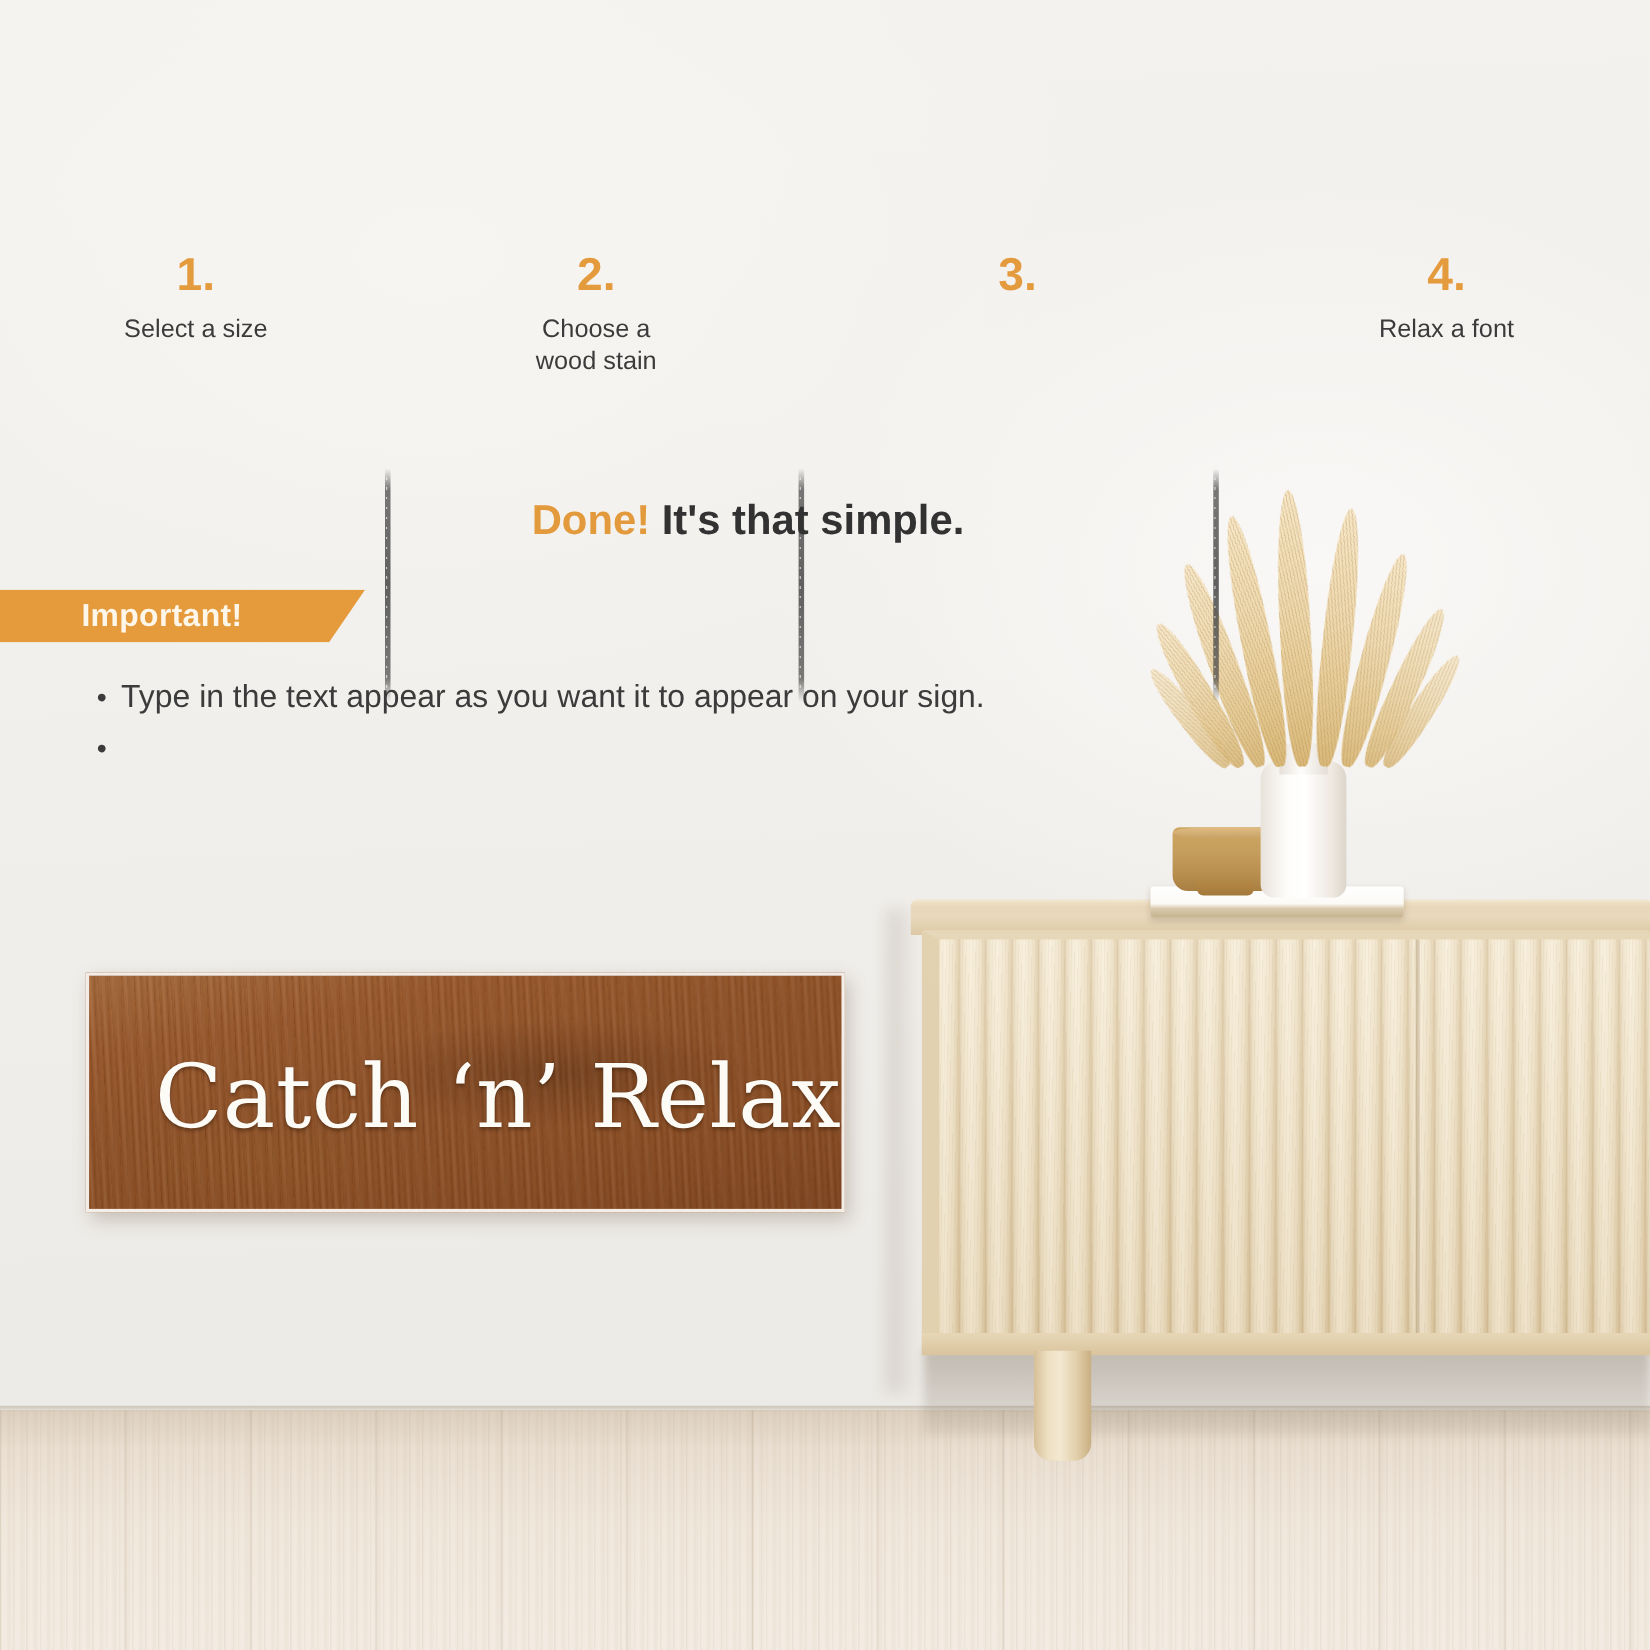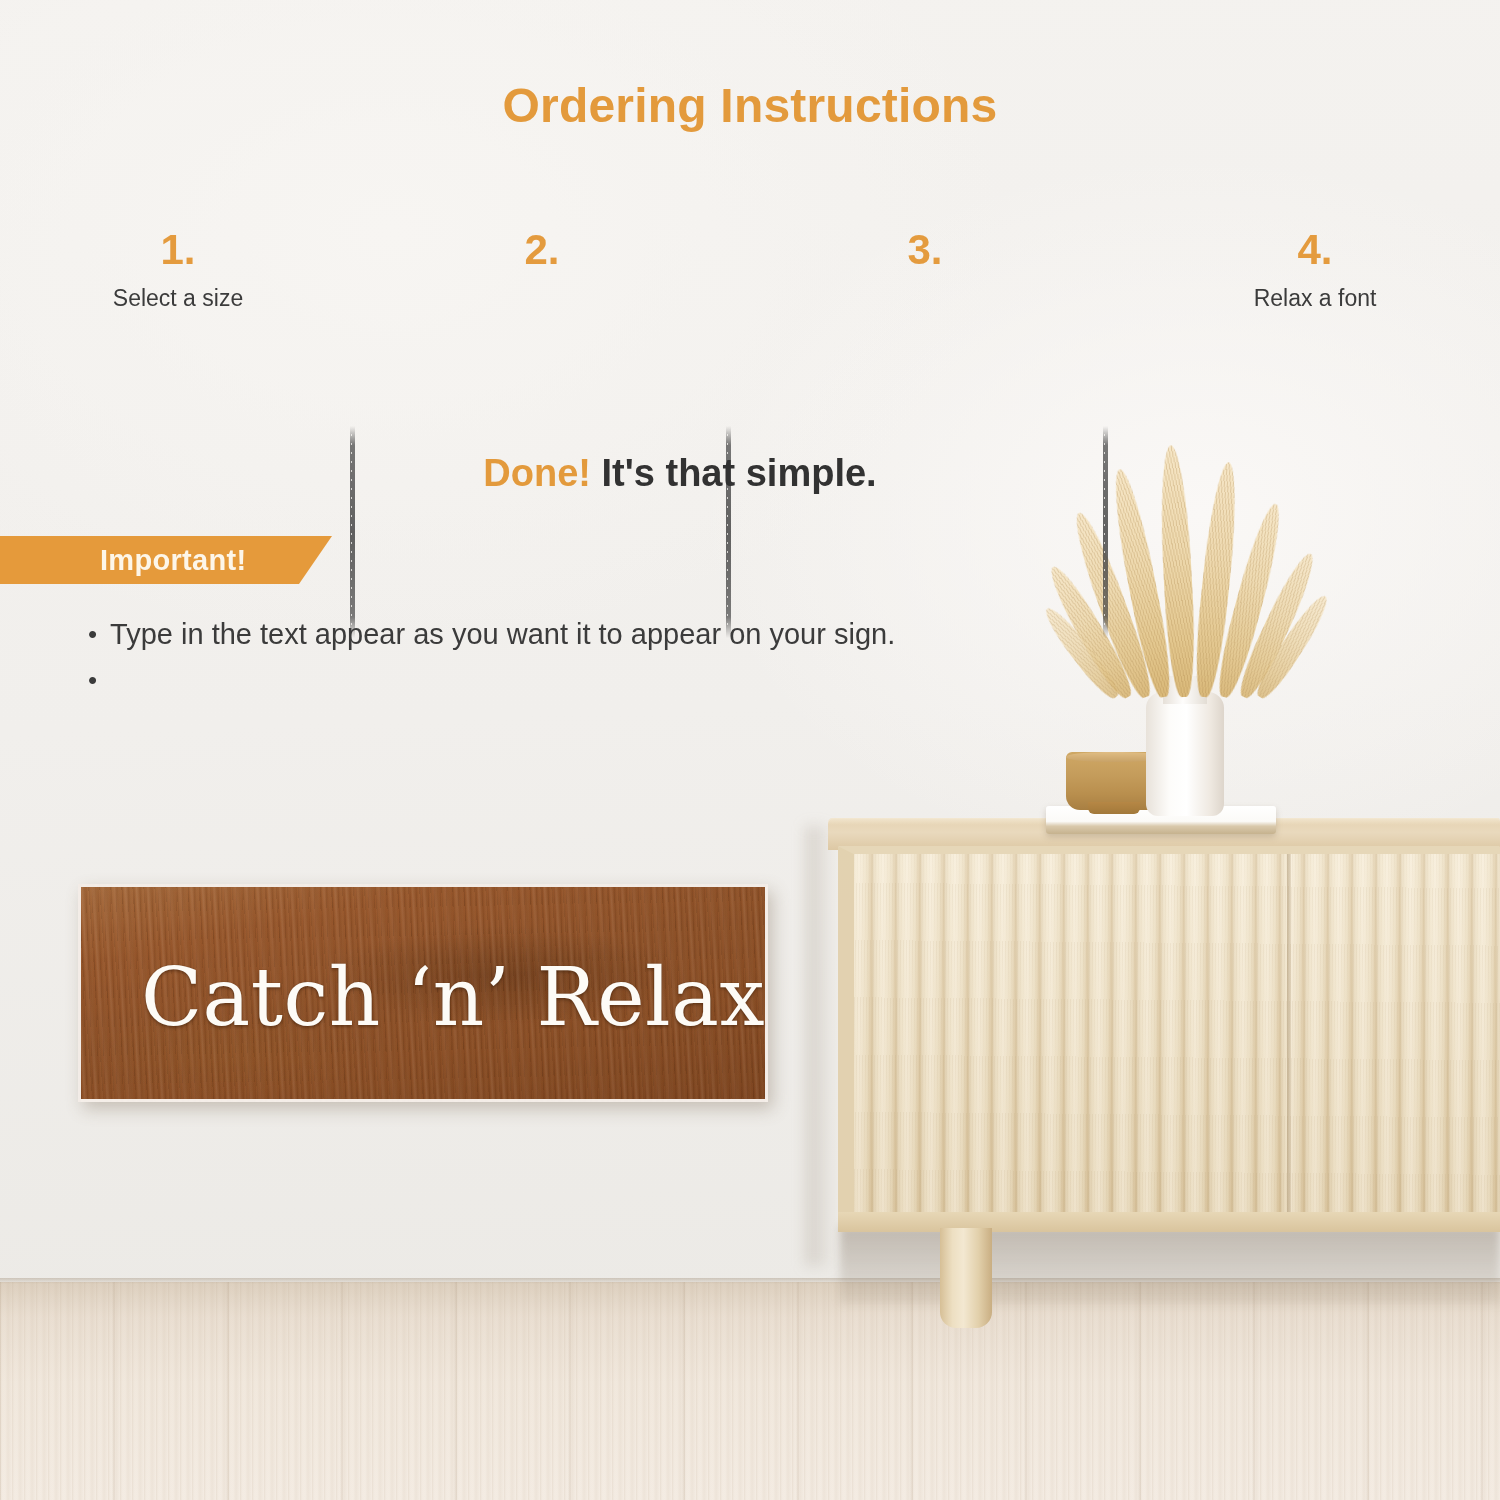--- a/index.html
+++ b/index.html
@@ -226,21 +226,21 @@
   }
   .done .hl { color:#e39a3c; }
 
   .ribbon {
     position:absolute; left:0; top:536px; width:332px; height:48px;
     background:#e59a3b;
     clip-path:polygon(0 0, 332px 0, 299px 48px, 0 48px);
     display:flex; align-items:center;
   }
   .ribbon-label {
-    margin-left:100px;
+    margin-left:74px;
     font-size:29px; font-weight:bold; color:#fdf6e9;
     letter-spacing:0.3px;
   }
 
   .notes { position:absolute; left:88px; top:612px; width:1100px; }
   .note {
     font-size:29px; color:#3b3b3b; line-height:1.58;
     display:flex; align-items:flex-start; gap:13px;
   }
   .note .dot { font-size:26px; line-height:1.72; color:#3b3b3b; }
@@ -288,31 +288,31 @@
       <div class="frond" style="height: 112px; width: 20px; opacity: 0.8; transform: translateX(-84px) rotate(-38deg); transform-origin: center bottom;"></div>
     </div>
 
   <div class="sign">
     <span class="sign-text">Catch ‘n’ Relax</span>
   </div>
 </div>
 
 <div class="overlay">
 
-  <div class="title">Ordering Instructions</div>
 
   <div class="steps">
 
     <div class="step s1">
       <div class="step-num">1.</div>
       <div class="step-label">Select a size</div>
     </div>
 
     <div class="step s2">
       <div class="step-num">2.</div>
+      <div class="step-label">Choose a<br>wood stain</div>
     </div>
 
     <div class="step s3">
       <div class="step-num">3.</div>
     </div>
 
     <div class="step s4">
       <div class="step-num">4.</div>
       <div class="step-label">Relax a font</div>
     </div>

